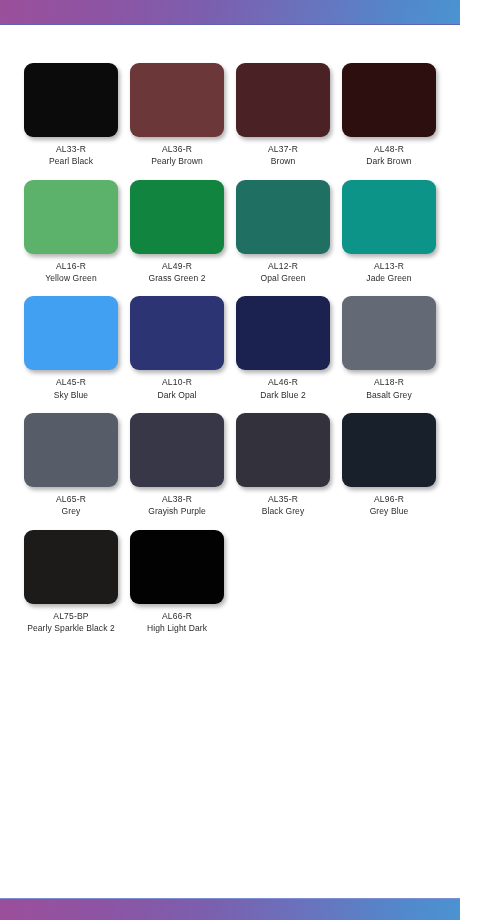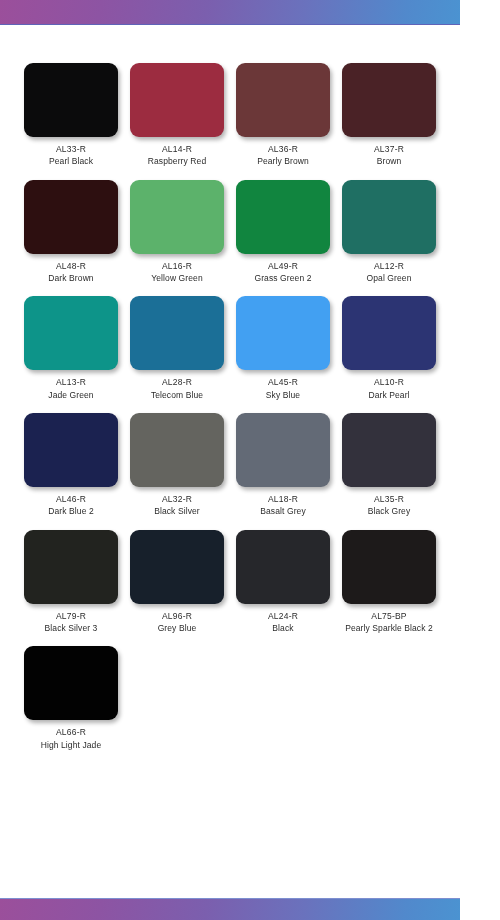--- a/index.html
+++ b/index.html
@@ -94,27 +94,20 @@
     <div class="grid" id="swatch-grid" style="grid-template-columns: repeat(4, 1fr);">
         <div class="cell">
           <div class="chip-wrap">
             <div class="chip" title="Pearl Black" style="background: rgb(11, 11, 12);"></div>
           </div>
           <div class="code">AL33-R</div>
           <div class="cname">Pearl Black</div>
         </div>
         <div class="cell">
           <div class="chip-wrap">
-            <div class="chip" title="Raspberry Red" style="background: rgb(156, 44, 64);"></div>
-          </div>
-          <div class="code">AL14-R</div>
-          <div class="cname">Raspberry Red</div>
-        </div>
-        <div class="cell">
-          <div class="chip-wrap">
             <div class="chip" title="Pearly Brown" style="background: rgb(107, 55, 56);"></div>
           </div>
           <div class="code">AL36-R</div>
           <div class="cname">Pearly Brown</div>
         </div>
         <div class="cell">
           <div class="chip-wrap">
             <div class="chip" title="Brown" style="background: rgb(74, 34, 38);"></div>
           </div>
           <div class="code">AL37-R</div>
@@ -150,101 +143,87 @@
         </div>
         <div class="cell">
           <div class="chip-wrap">
             <div class="chip" title="Jade Green" style="background: rgb(13, 148, 137);"></div>
           </div>
           <div class="code">AL13-R</div>
           <div class="cname">Jade Green</div>
         </div>
         <div class="cell">
           <div class="chip-wrap">
-            <div class="chip" title="Telecom Blue" style="background: rgb(27, 111, 151);"></div>
-          </div>
-          <div class="code">AL28-R</div>
-          <div class="cname">Telecom Blue</div>
-        </div>
-        <div class="cell">
-          <div class="chip-wrap">
             <div class="chip" title="Sky Blue" style="background: rgb(66, 160, 242);"></div>
           </div>
           <div class="code">AL45-R</div>
           <div class="cname">Sky Blue</div>
         </div>
         <div class="cell">
           <div class="chip-wrap">
             <div class="chip" title="Dark Blue" style="background: rgb(44, 52, 115);"></div>
           </div>
           <div class="code">AL10-R</div>
-          <div class="cname">Dark Pearl</div>
+          <div class="cname">Dark Opal</div>
         </div>
         <div class="cell">
           <div class="chip-wrap">
             <div class="chip" title="Dark Blue 2" style="background: rgb(27, 34, 80);"></div>
           </div>
           <div class="code">AL46-R</div>
           <div class="cname">Dark Blue 2</div>
         </div>
         <div class="cell">
           <div class="chip-wrap">
-            <div class="chip" title="Black Silver" style="background: rgb(100, 100, 95);"></div>
-          </div>
-          <div class="code">AL32-R</div>
-          <div class="cname">Black Silver</div>
-        </div>
-        <div class="cell">
-          <div class="chip-wrap">
             <div class="chip" title="Basalt Grey" style="background: rgb(99, 106, 118);"></div>
           </div>
           <div class="code">AL18-R</div>
           <div class="cname">Basalt Grey</div>
         </div>
         <div class="cell">
           <div class="chip-wrap">
+            <div class="chip" title="Grey" style="background: rgb(86, 93, 104);"></div>
+          </div>
+          <div class="code">AL65-R</div>
+          <div class="cname">Grey</div>
+        </div>
+        <div class="cell">
+          <div class="chip-wrap">
+            <div class="chip" title="Grayish Purple" style="background: rgb(56, 55, 71);"></div>
+          </div>
+          <div class="code">AL38-R</div>
+          <div class="cname">Grayish Purple</div>
+        </div>
+        <div class="cell">
+          <div class="chip-wrap">
             <div class="chip" title="Black Grey" style="background: rgb(51, 49, 60);"></div>
           </div>
           <div class="code">AL35-R</div>
           <div class="cname">Black Grey</div>
         </div>
         <div class="cell">
           <div class="chip-wrap">
-            <div class="chip" title="Black Silver 3" style="background: rgb(34, 35, 31);"></div>
-          </div>
-          <div class="code">AL79-R</div>
-          <div class="cname">Black Silver 3</div>
-        </div>
-        <div class="cell">
-          <div class="chip-wrap">
             <div class="chip" title="Grey Blue" style="background: rgb(23, 32, 43);"></div>
           </div>
           <div class="code">AL96-R</div>
           <div class="cname">Grey Blue</div>
         </div>
         <div class="cell">
           <div class="chip-wrap">
-            <div class="chip" title="Black" style="background: rgb(38, 39, 43);"></div>
-          </div>
-          <div class="code">AL24-R</div>
-          <div class="cname">Black</div>
-        </div>
-        <div class="cell">
-          <div class="chip-wrap">
             <div class="chip" title="Pearly Sparkle Black 2" style="background: rgb(29, 26, 26);"></div>
           </div>
           <div class="code">AL75-BP</div>
           <div class="cname">Pearly Sparkle Black 2</div>
         </div>
         <div class="cell">
           <div class="chip-wrap">
             <div class="chip" title="High Light Black" style="background: rgb(2, 2, 2);"></div>
           </div>
           <div class="code">AL66-R</div>
-          <div class="cname">High Light Jade</div>
+          <div class="cname">High Light Dark</div>
         </div>
         <div class="cell empty">
           <div class="chip-wrap">
             <div class="chip"></div>
           </div>
         </div>
         <div class="cell empty">
           <div class="chip-wrap">
             <div class="chip"></div>
           </div>

